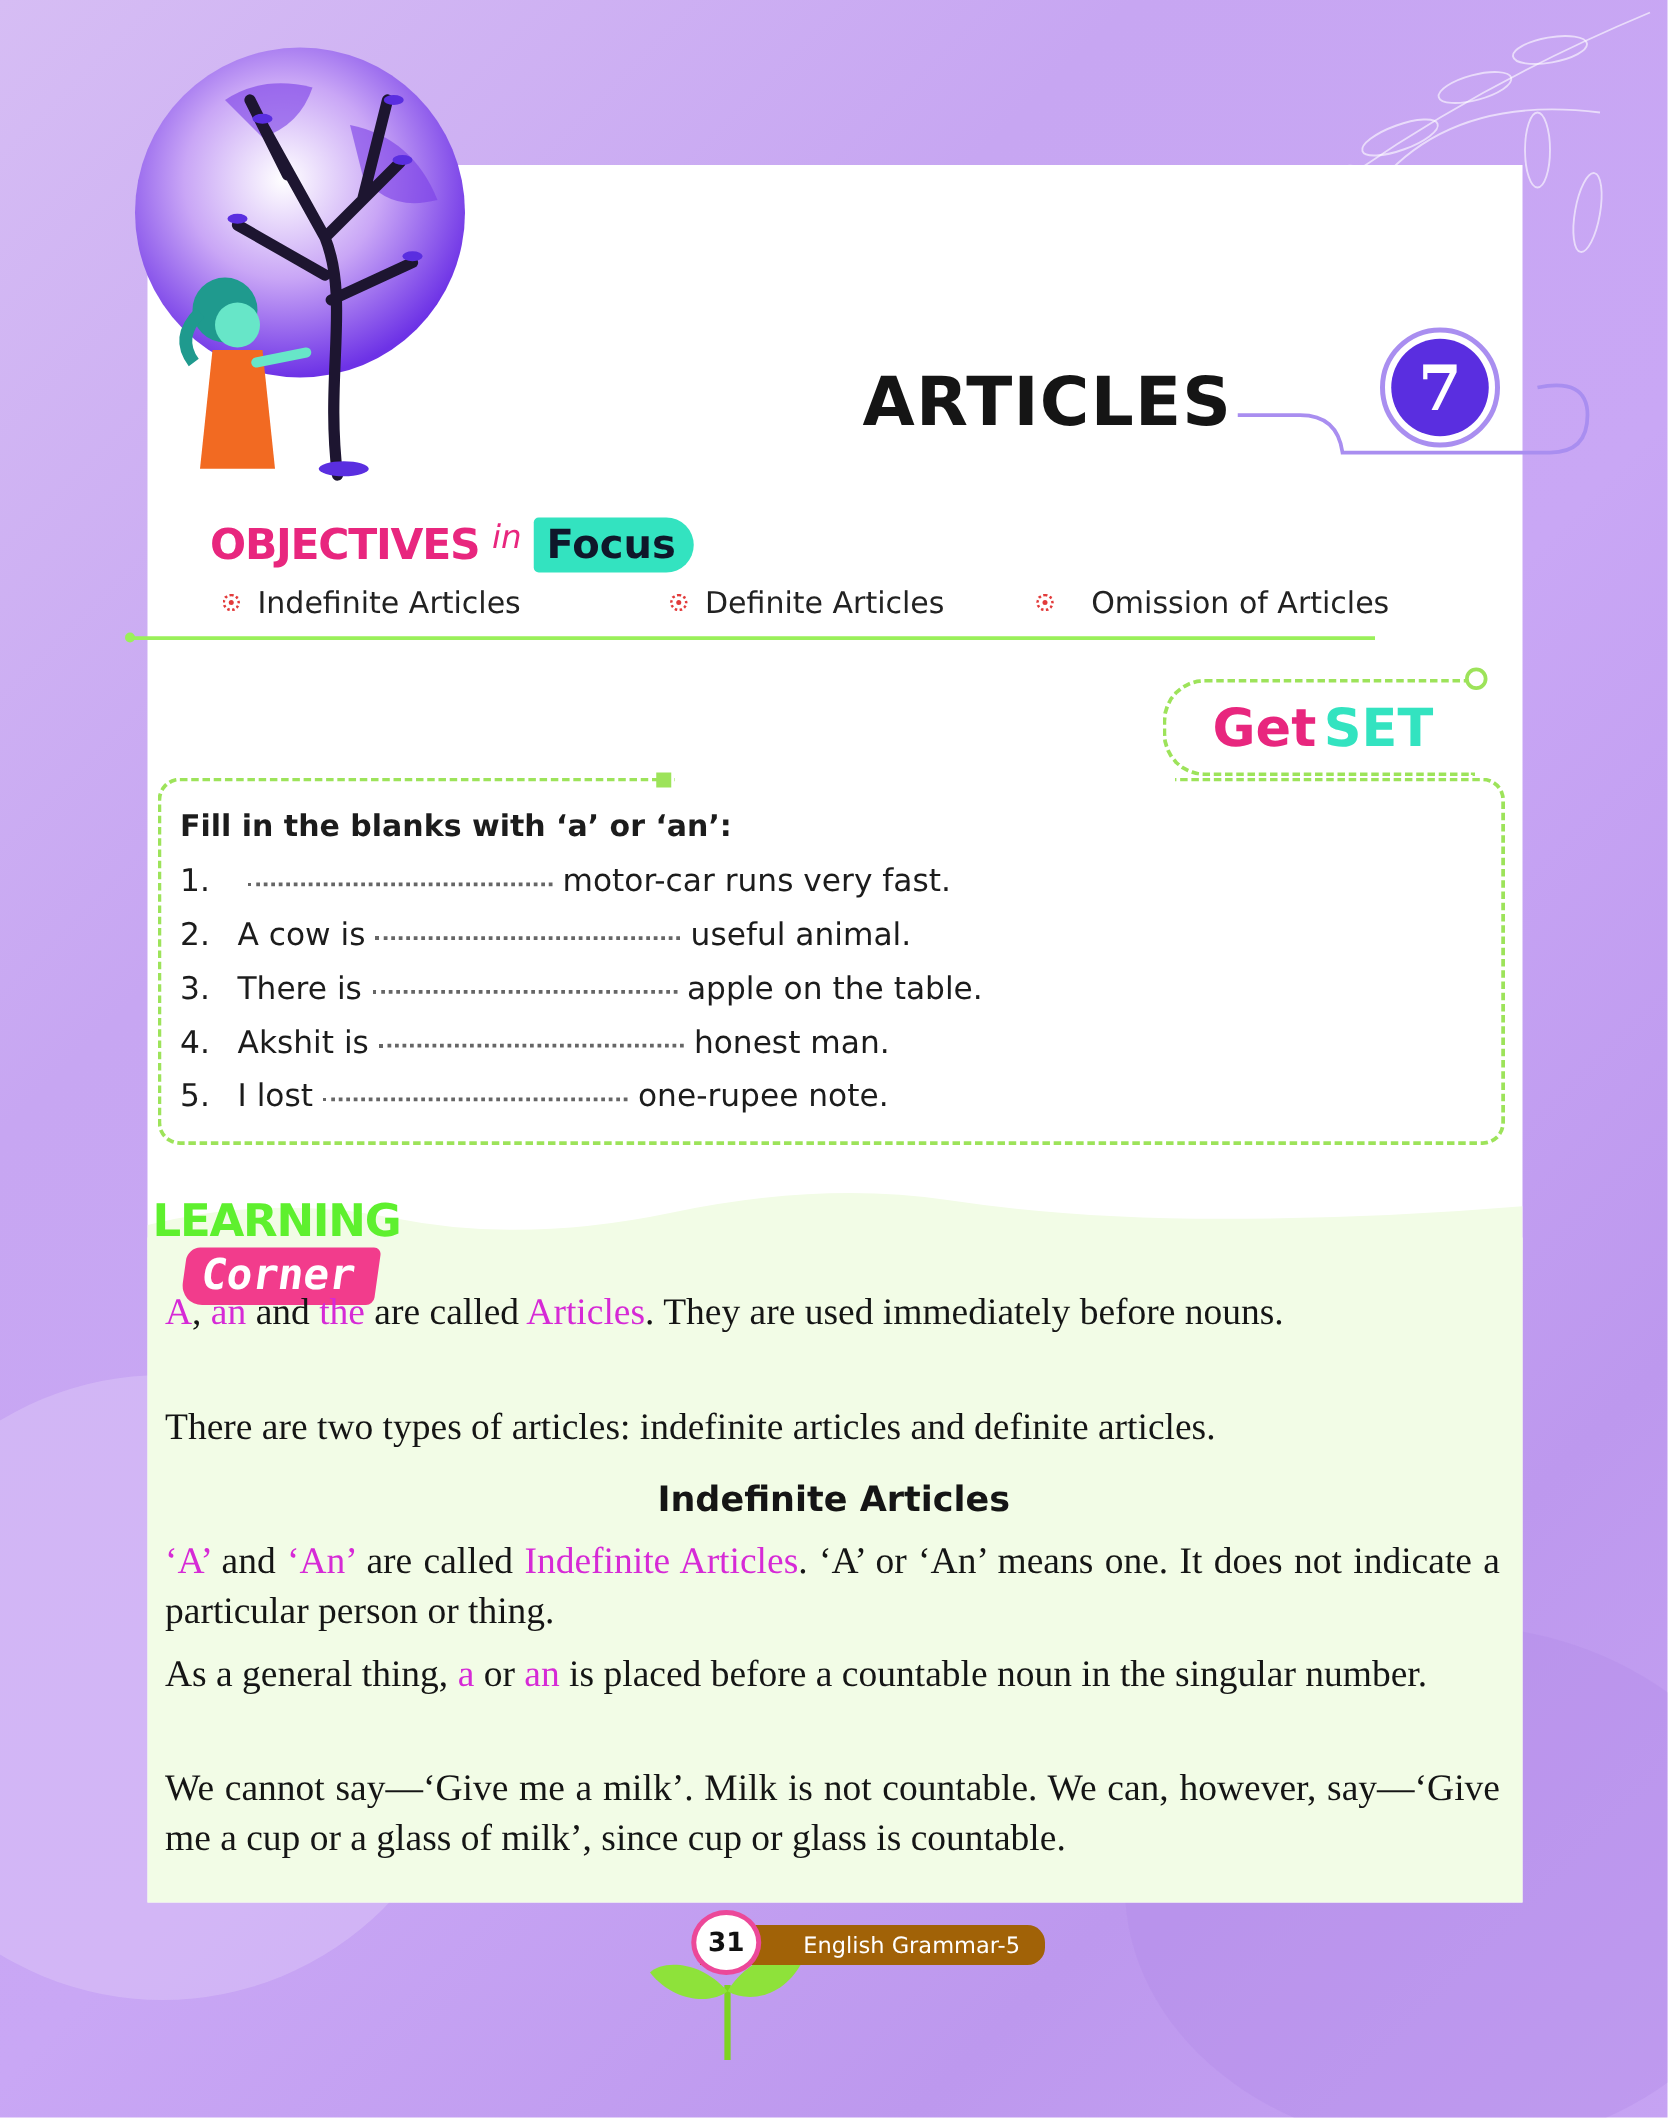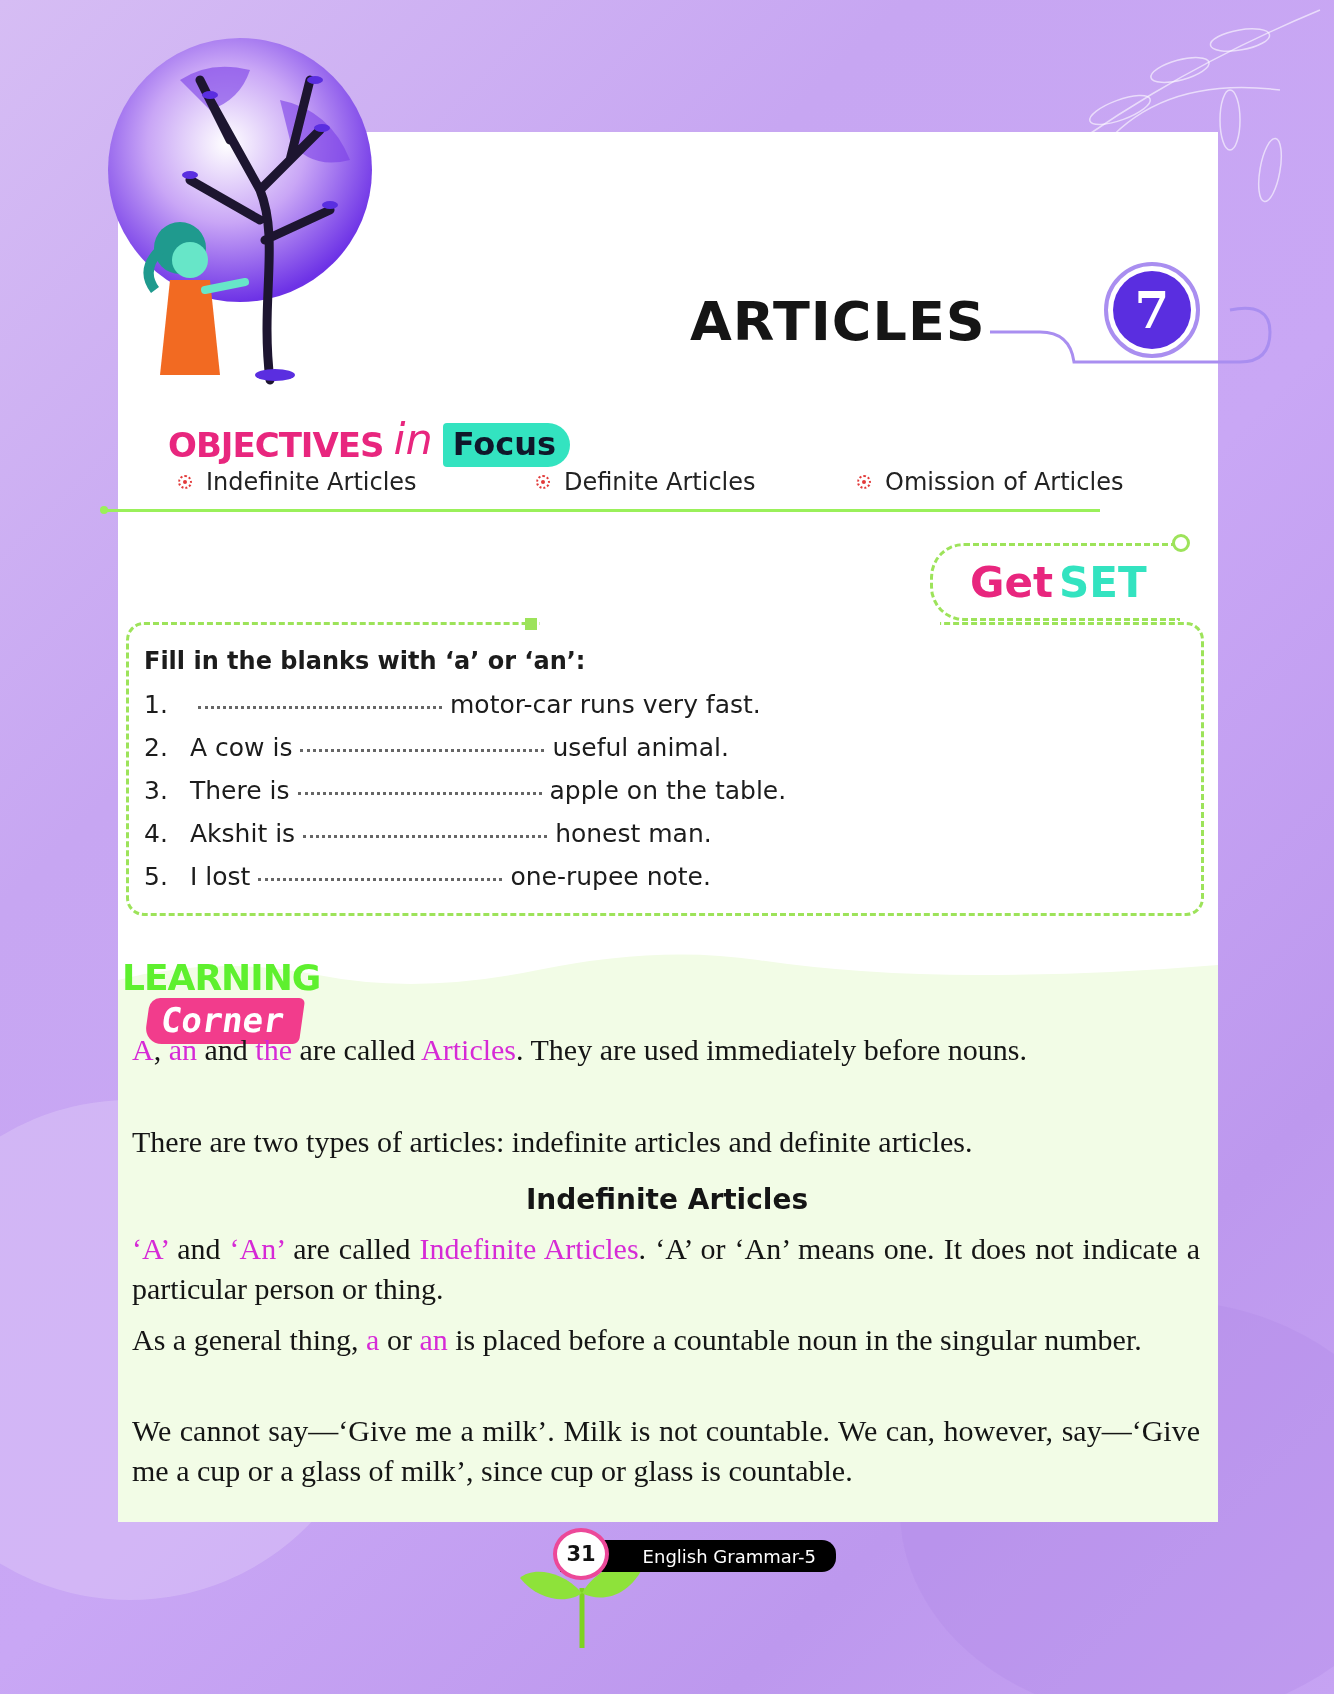--- a/index.html
+++ b/index.html
@@ -45,21 +45,21 @@
   }
   .deco-line { position: absolute; }
 
   
   .objectives-head {
     position: absolute; left: 168px; top: 414px;
     display: flex; align-items: center;
     font-family: "DejaVu Sans", sans-serif; font-weight: 900; font-size: 34px; justify-content: space-between;
   }
   .obj-word { color: #e8267e; letter-spacing: -1px; }
-  .obj-in { color: #e8267e; font-style: italic; font-weight: normal; margin: 0 10px 12px 10px; font-size: 43px; }
+  .obj-in { color: #e8267e; font-style: italic; font-weight: normal; margin: 0 10px 12px 10px; font-size: 26px; }
   .obj-focus {
     background: #33e3c0; color: #0f172a; padding: 2px 14px 4px 10px;
     border-radius: 4px 22px 22px 4px; font-weight: bold; font-size: 32px;
   }
   .objectives-list {
     position: absolute; top: 468px; left: 0; width: 100%; height: 34px;
   }
   .obj-item {
     position: absolute; display: flex; align-items: center;
     font-family: "DejaVu Sans", sans-serif; font-size: 24px; color: #222;
@@ -150,21 +150,21 @@
   }
   .pink { color: #d62ad6; }
   .sub-head {
     position: absolute; left: 0; width: 1334px; text-align: center; top: 1183px;
     font-family: "DejaVu Sans", sans-serif; font-weight: 900; font-size: 28px; color: #151515;
   }
 
   
   .footer-band {
     position: absolute; left: 560px; top: 1540px; width: 276px; height: 32px;
-    background: #000000; border-radius: 0 14px 14px 0;
+    background: #a16207; border-radius: 0 14px 14px 0;
     color: #fff; font-family: "DejaVu Sans", sans-serif; font-size: 18px;
     display: flex; align-items: center; justify-content: flex-end; padding-right: 20px;
   }
   .page-num {
     position: absolute; left: 553px; top: 1528px; width: 56px; height: 52px; border-radius: 50%;
     background: #fff; border: 4px solid #ec4899;
     display: flex; align-items: center; justify-content: center;
     font-family: "DejaVu Sans", sans-serif; font-weight: bold; font-size: 21px; color: #111;
   }
 </style>
@@ -232,21 +232,21 @@
 </div>
 <div class="objectives-list">
   <div class="obj-item" style="left:178px;">
     <span class="bullet"></span>
     <span>Indefinite Articles</span>
   </div>
   <div class="obj-item" style="left:536px;">
     <span class="bullet"></span>
     <span>Definite Articles</span>
   </div>
-  <div class="obj-item" style="left:857px;">
+  <div class="obj-item" style="left:829px;gap:16px;">
     <span class="bullet"></span>
     <span>Omission of Articles</span>
   </div>
 </div>
 <div class="objectives-rule"></div>
 
 <div class="getset"></div>
 <div class="getset-dot"></div>
 <div class="getset-label">
   <span class="getset-get">Get</span><span class="getset-set">SET</span>

